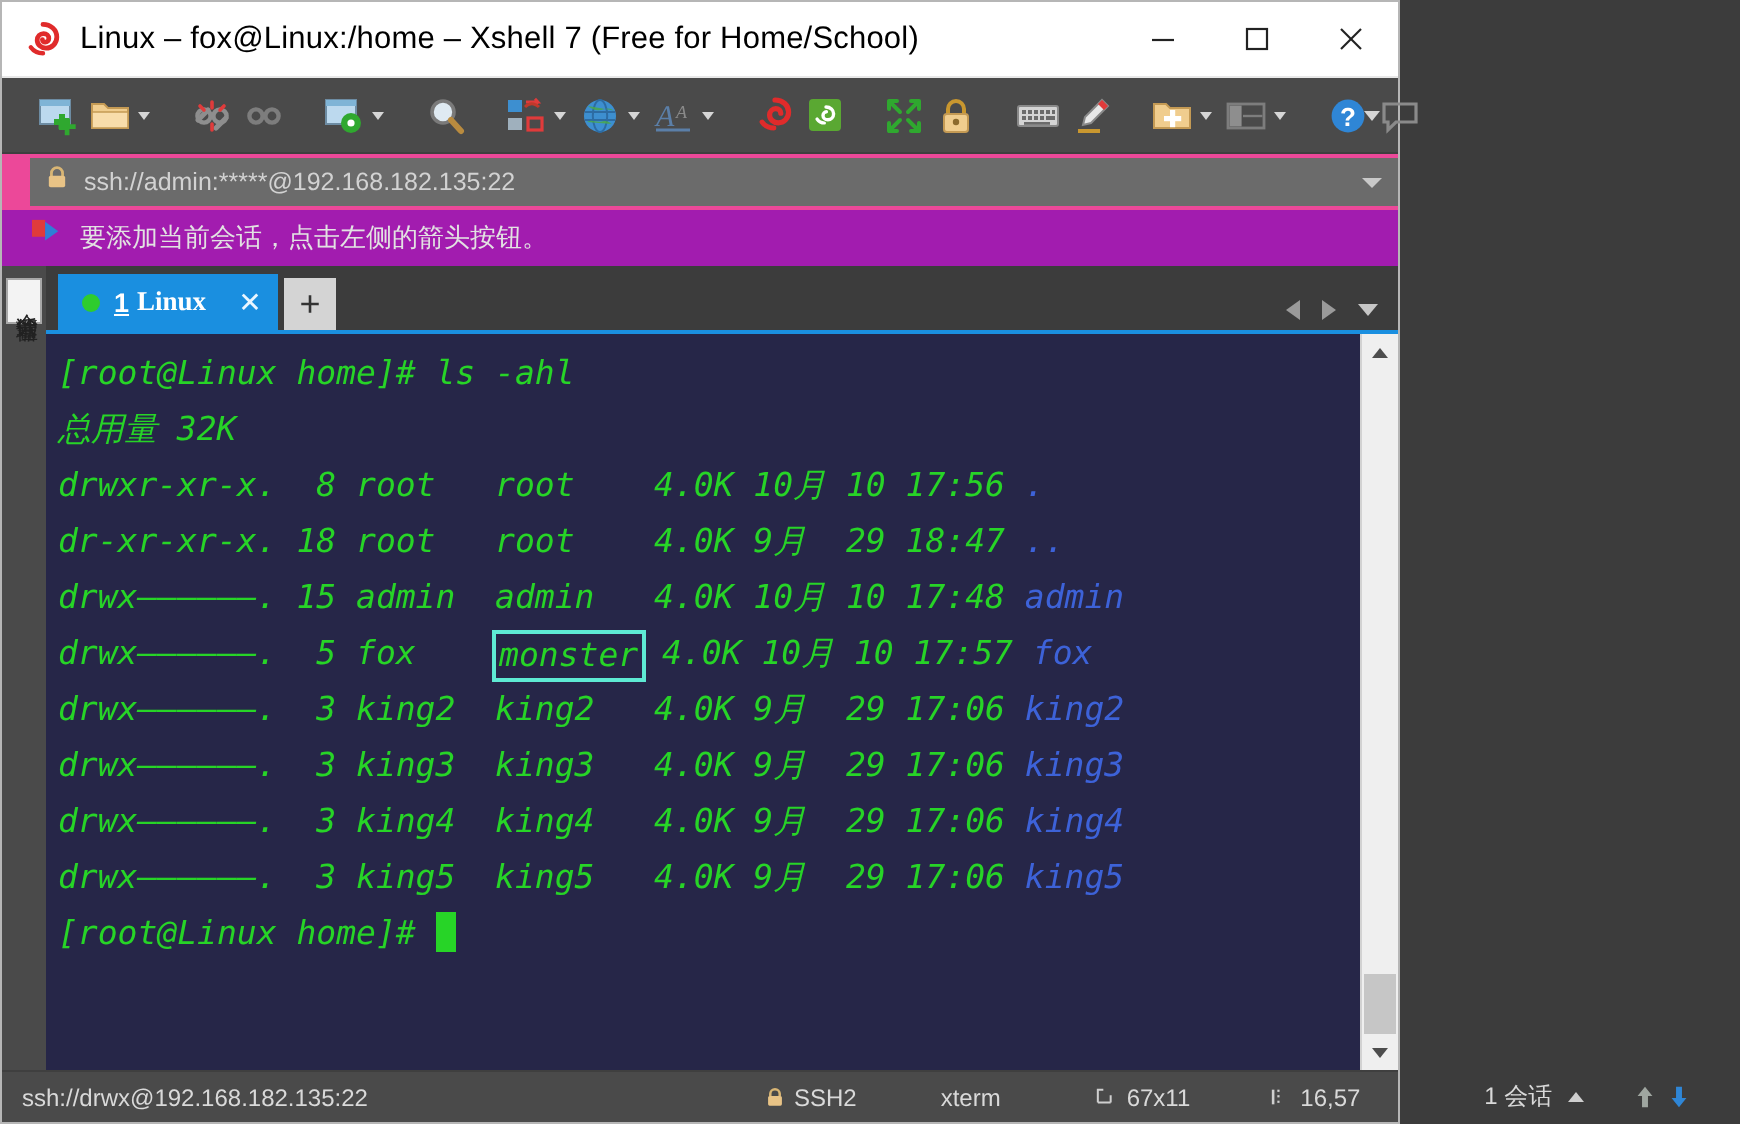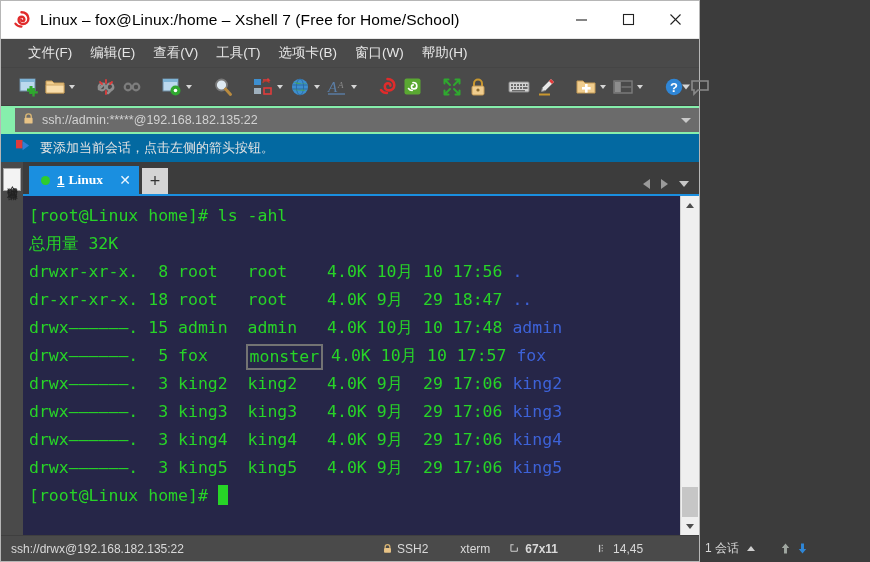--- a/index.html
+++ b/index.html
@@ -70,42 +70,42 @@
     position: absolute; right: 9px; top: 50%; transform: translateY(-50%);
     width: 0; height: 0;
     border-left: 4.5px solid transparent;
     border-right: 4.5px solid transparent;
     border-top: 5px solid #d6d6d6;
   }
 
   
   .addrbar-wrap {
     height: 28px; flex: 0 0 28px;
-    background: #86efac;
+    background: #ec4899;
     display: flex; align-items: center;
     padding: 0 0 0 14px;
   }
   .addrbar {
     flex: 1; height: 24px; background: #6b6b6b;
     display: flex; align-items: center;
     padding-left: 7px;
   }
   .addr-text {
     font-size: 12.5px; color: #d2d2d2; margin-left: 7px;
     white-space: nowrap;
   }
   .addr-drop {
     width: 26px; height: 24px; background: #6b6b6b;
     display: flex; align-items: center; justify-content: center;
   }
 
   
   .noticebar {
     height: 28px; flex: 0 0 28px;
-    background: #0369a1;
+    background: #a21caf;
     display: flex; align-items: center;
     padding-left: 14px;
   }
   .notice-text { font-size: 13px; color: #e2e2e2; margin-left: 8px; white-space: nowrap; }
 
   
   .bodyrow { flex: 1; display: flex; min-height: 0; background: #3c3c3c; }
 
   .sidebar {
     width: 22px; flex: 0 0 22px;
@@ -170,26 +170,26 @@
   .term-area { flex: 1; display: flex; min-height: 0; border-top: 2px solid #1a8fe0; }
   .terminal {
     flex: 1; background: #262648;
     font-family: "DejaVu Sans Mono", "Liberation Mono", monospace;
     font-size: 16.5px; line-height: 28px;
     color: #27d427;
     padding: 6px 0 0 6px;
     overflow: hidden; position: relative;
     white-space: pre;
   }
-  .term-line { white-space: pre; }
+  .term-line { white-space: pre; font-style: italic; }
   .g { color: #27d427; }
   .b { color: #3d62d8; }
   .hl-box {
     display: inline-block;
-    border: 2px solid #737373;
+    border: 2px solid #5eead4;
     margin: -2px -2px;
     padding: 0 2px;
     line-height: 22px;
     position: relative;
     top: 1px;
   }
   .cursor {
     display: inline-block; width: 10px; height: 20px;
     background: #27d427; vertical-align: -4px;
   }
@@ -246,29 +246,20 @@
       </div>
       <div class="win-btn close">
         <svg width="13" height="13" viewBox="0 0 13 13">
             <line x1="1.5" y1="1.5" x2="11.5" y2="11.5" stroke="#222" stroke-width="1.1"></line>
             <line x1="11.5" y1="1.5" x2="1.5" y2="11.5" stroke="#222" stroke-width="1.1"></line>
           </svg>
       </div>
     </div>
   </div>
 
-  <div class="menubar">
-    <div class="menu-item">文件(F)</div>
-    <div class="menu-item">编辑(E)</div>
-    <div class="menu-item">查看(V)</div>
-    <div class="menu-item">工具(T)</div>
-    <div class="menu-item">选项卡(B)</div>
-    <div class="menu-item">窗口(W)</div>
-    <div class="menu-item">帮助(H)</div>
-  </div>
 
   <div class="toolbar">
 
     <div class="tb-item">
       <svg width="22" height="22" viewBox="0 0 22 22">
         <rect x="2" y="3" width="15" height="12" fill="#bcd9ee" stroke="#6d8ca3" stroke-width="1"></rect>
         <rect x="2" y="3" width="15" height="3" fill="#7fb4d6"></rect>
         <path d="M11 14h4v-4h3v4h4v3h-4v4h-3v-4h-4z" fill="#2fa82f" transform="translate(-2,-2) scale(0.78) translate(6,8)"></path>
         <g transform="translate(9,10)">
             <rect x="2.5" y="0" width="3" height="8" fill="#2fa82f"></rect>
@@ -541,43 +532,43 @@
     <span class="st-item" style="margin-left:198px;">
       <span style="display:flex;margin-right:4px;">
         <svg width="11" height="11" viewBox="0 0 14 14">
           <path d="M4 6.5V5a3 3 0 016 0v1.5" fill="none" stroke="#d8b574" stroke-width="1.6"></path>
           <rect x="2.6" y="6.3" width="8.8" height="6.2" rx="1" fill="#e8c386"></rect>
         </svg>
       </span>
       <span>SSH2</span>
     </span>
 
-    <span class="st-item" style="margin-left:32px;">xterm</span>
-
-    <span class="st-item" style="margin-left:20px;font-weight:bold;">
+    <span class="st-item" style="margin-left:42px;">xterm</span>
+
+    <span class="st-item" style="margin-left:48px;">
       <span style="display:flex;margin-right:4px;">
         <svg width="11" height="11" viewBox="0 0 12 12">
           <path d="M1 9V2h3M1 9h7M8 9V5" fill="none" stroke="#cfcfcf" stroke-width="1.1"></path>
         </svg>
       </span>
       <span>67x11</span>
     </span>
 
     <span class="st-item" style="margin-left:40px;">
       <span style="display:flex;margin-right:4px;">
         <svg width="11" height="11" viewBox="0 0 12 12">
           <rect x="1" y="2" width="1.4" height="8" fill="#cfcfcf"></rect>
           <g fill="#cfcfcf">
               <rect x="4" y="2" width="1.2" height="1.2"></rect>
               <rect x="4" y="5" width="1.2" height="1.2"></rect>
               <rect x="4" y="8" width="1.2" height="1.2"></rect>
             </g>
         </svg>
       </span>
-      <span>14,45</span>
+      <span>16,57</span>
     </span>
 
     <span class="st-item" style="margin-left:62px;">1 会话</span>
     <span style="margin-left:8px;width:0;height:0;border-left:4px solid transparent;border-right:4px solid transparent;border-bottom:5px solid #cfcfcf;"></span>
 
     <span class="st-item" style="margin-left:24px;">
       <svg width="13" height="13" viewBox="0 0 14 14">
           <path d="M7 1.5l4 5H8.6v6H5.4v-6H3z" fill="#9fa6a0"></path>
         </svg>
     </span>

